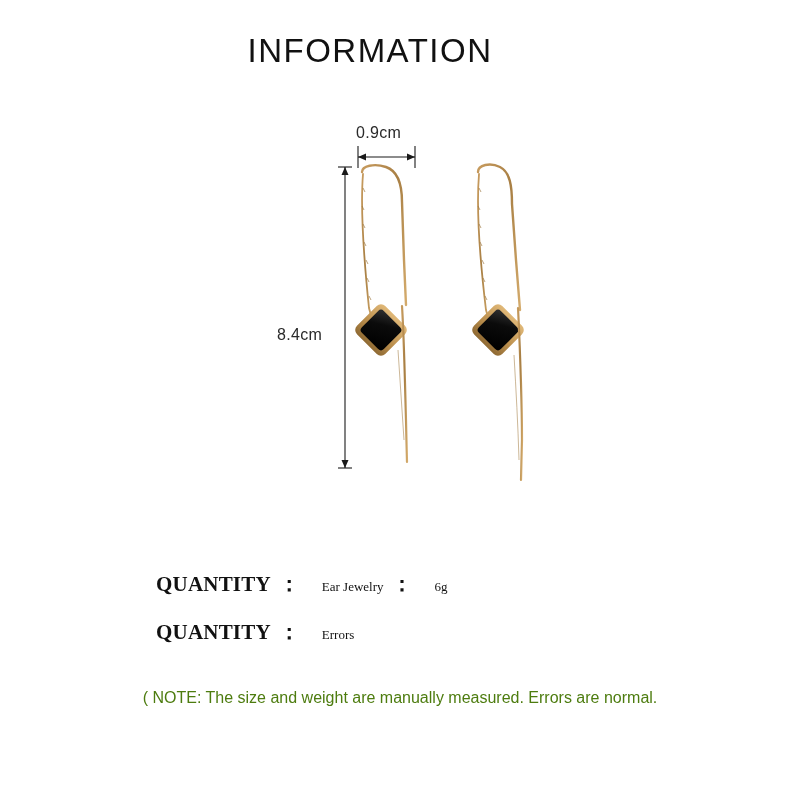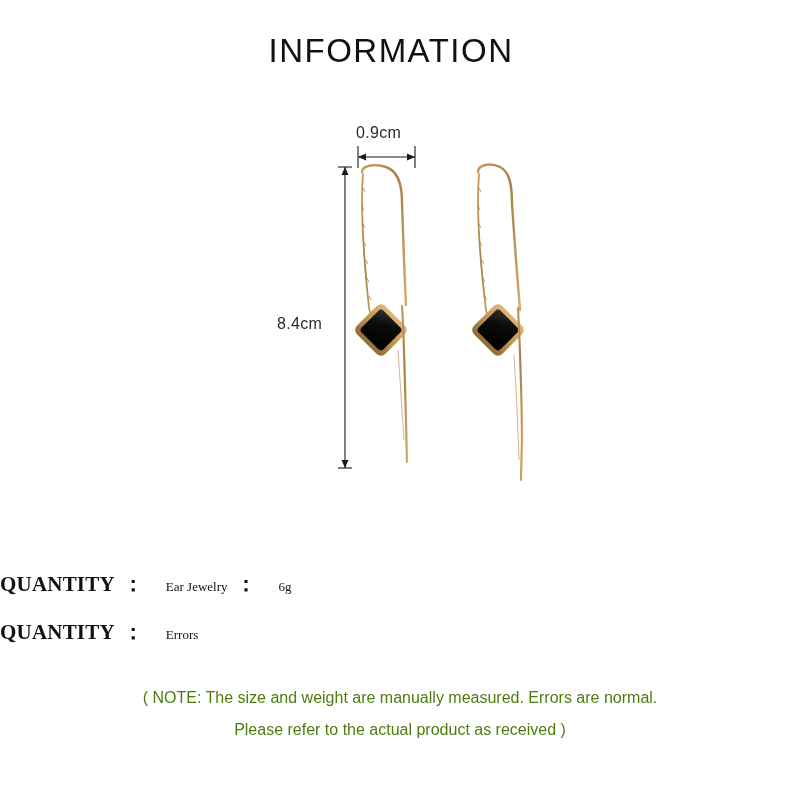--- a/index.html
+++ b/index.html
@@ -21,21 +21,20 @@
     position: absolute;
     top: 32px;
     left: 0;
     width: 740px;
     text-align: center;
     font-family: "Liberation Sans", sans-serif;
     font-size: 33px;
     font-weight: 400;
     letter-spacing: 1.5px;
     color: #111;
-    margin-left: 21px;
   }
 
   
   .product-area {
     position: absolute;
     top: 110px;
     left: 250px;
     width: 320px;
     height: 420px;
   }
@@ -46,40 +45,41 @@
     font-size: 16px;
     color: #2a2a2a;
     letter-spacing: 0.3px;
     white-space: nowrap;
   }
   .width-label {
     top: 14px;
     left: 106px;
   }
   .height-label {
-    top: 205px;
+    top: 216px;
     left: 27px;
   }
 
   svg.art {
     position: absolute;
     top: 0;
     left: 0;
   }
 
   
   .specs {
     position: absolute;
     top: 570px;
     left: 0;
     width: 800px;
   }
   .spec-row {
     display: flex;
     align-items: baseline;
+    padding-left: 156px;
     margin-bottom: 20px;
   }
   .spec-key {
     font-family: "Liberation Serif", serif;
     font-size: 21px;
     font-weight: bold;
     color: #111;
     letter-spacing: 0.2px;
   }
   .spec-colon {
@@ -228,14 +228,13 @@
   <div class="spec-row">
     <span class="spec-key">QUANTITY</span>
     <span class="spec-colon">：</span>
     <span class="spec-val">Errors</span>
   </div>
 
 </div>
 
 <div class="note">
   <div>( NOTE: The size and weight are manually measured. Errors are normal.</div>
-  <div>Please refer to the actual product as received )</div>
 </div>
 
 </body></html>

